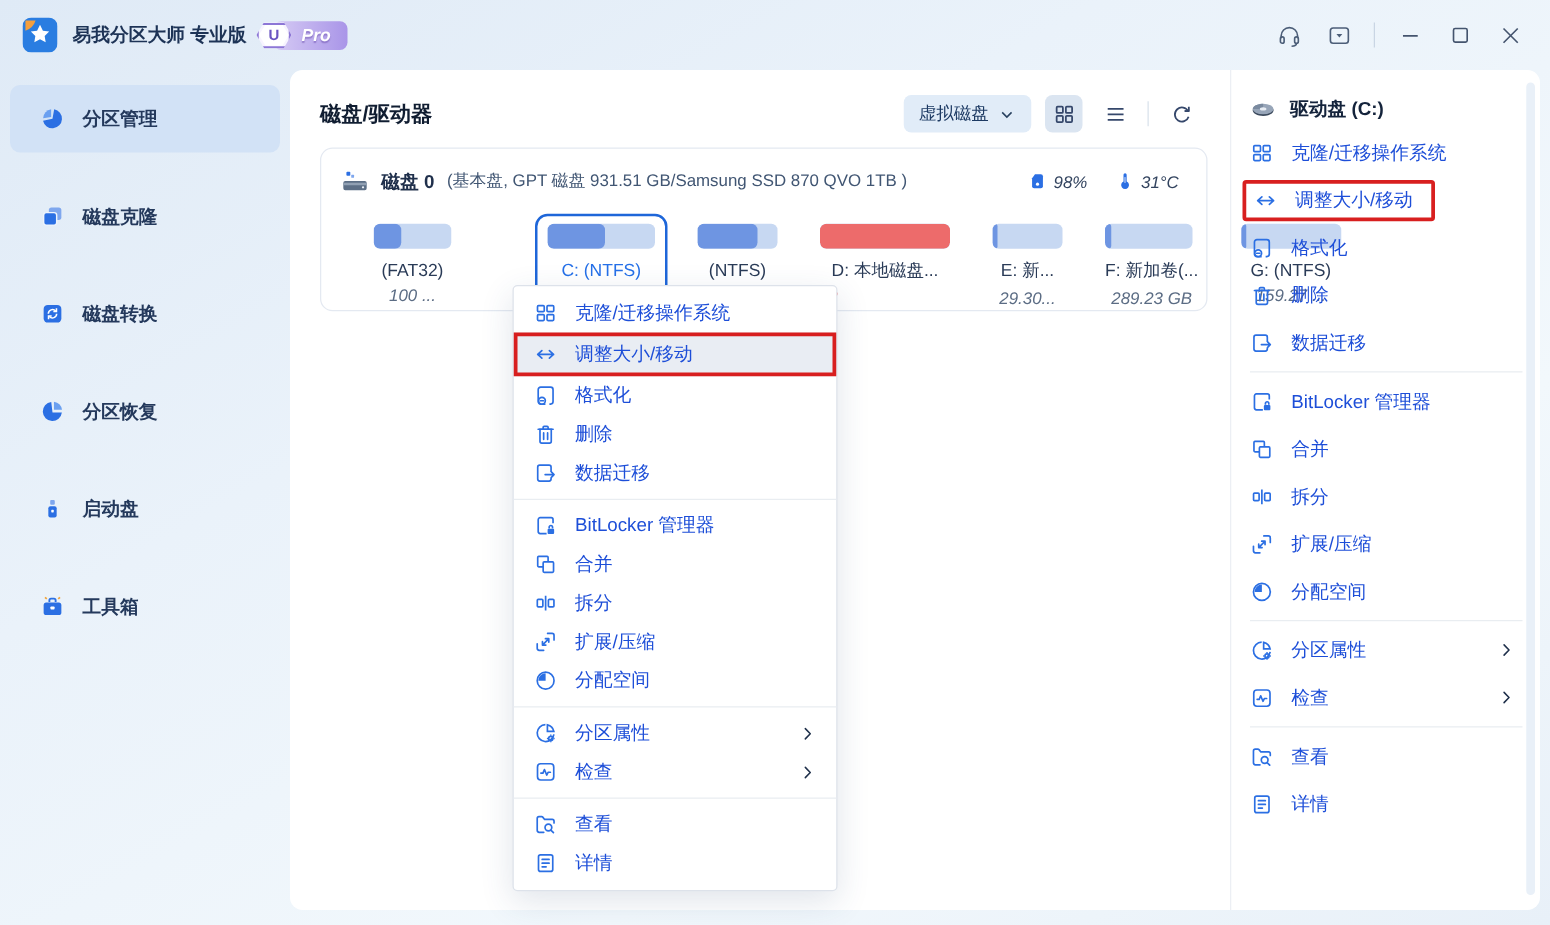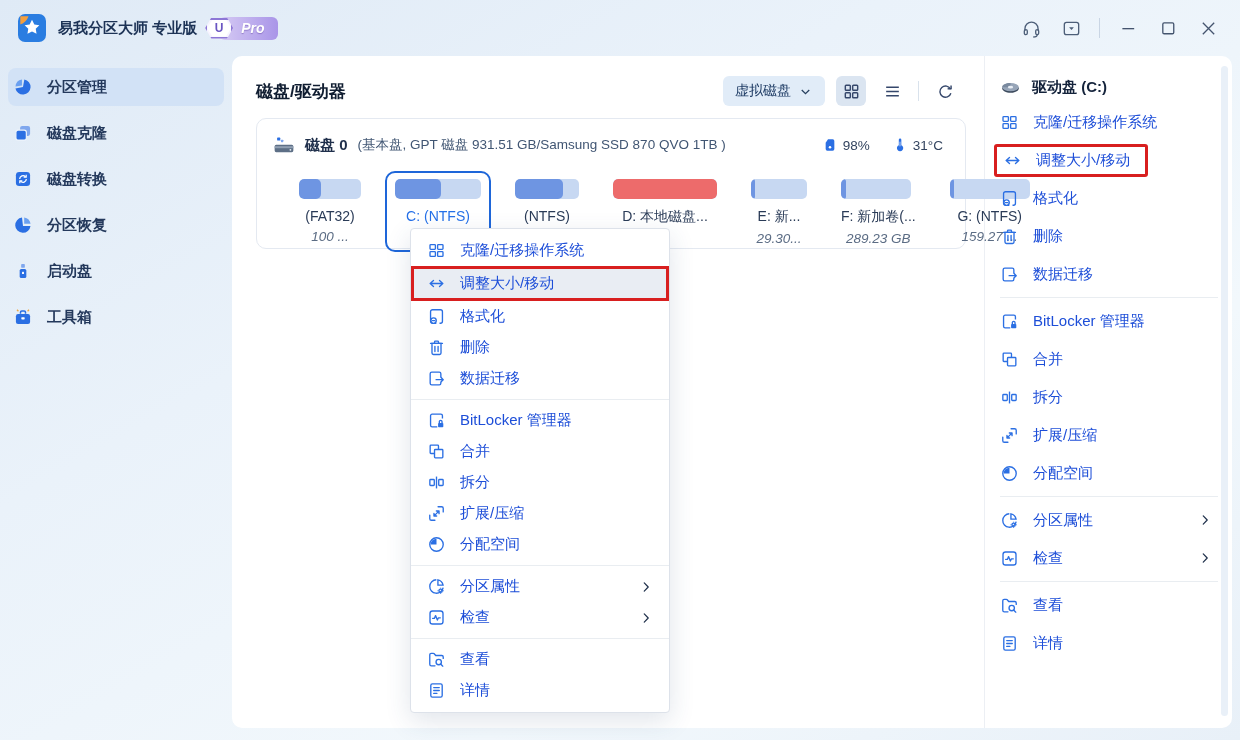--- a/index.html
+++ b/index.html
@@ -28,21 +28,21 @@
     clip-path:polygon(22% 0,78% 0,100% 50%,78% 100%,22% 100%,0 50%); }
   .pro-hex span { position:relative; font-size:12px; font-weight:700; color:#6a55c2; }
   .pro-hex { box-shadow:0 0 0 2px #8d77d6 inset; }
   .tb-controls { margin-left:auto; display:flex; align-items:center; gap:16px; }
   .tb-btn { width:24px; height:24px; display:grid; place-items:center; cursor:default; }
   .tb-btn .icon { width:21px; height:21px; }
   .tb-div { width:1px; height:20px; background:#c9d5e4; }
 
   
   .sidebar { position:absolute; top:68px; left:8px; width:216px; }
-  .side-item { display:flex; align-items:center; gap:14px; height:38px; padding:0 5px; margin-bottom:8px;
+  .side-item { display:flex; align-items:center; gap:14px; height:54px; padding:0 24px; margin-bottom:24px;
     border-radius:8px; font-size:15px; font-weight:600; color:#24395c; }
   .side-item .icon { width:20px; height:20px; }
   .side-item.selected { background:#d2e2f6; }
 
   
   .main-card { position:absolute; left:232px; top:56px; right:8px; bottom:12px; background:#ffffff; border-radius:10px; }
   .main-section { position:absolute; left:0; top:0; bottom:0; width:753px; border-right:1px solid #eceff4; }
   .main-header { display:flex; align-items:center; padding:20px 24px 0 24px; }
   .main-title { font-size:17px; font-weight:700; color:#101d31; }
   .toolbar { margin-left:auto; display:flex; align-items:center; gap:11px; }
@@ -55,25 +55,25 @@
   .t-div { width:1px; height:20px; background:#d9e2ec; }
 
   
   .disk-card { position:absolute; left:24px; top:62px; width:710px; height:131px;
     border:1px solid #e4e9f1; border-radius:10px; }
   .disk-row { display:flex; align-items:center; padding:15px 22px 0 16px; gap:10px; }
   .disk-row .icon { width:22px; height:22px; }
   .disk-name { font-size:15px; font-weight:700; color:#1f2f4b; white-space:nowrap; }
   .disk-info { font-size:13.5px; color:#415673; white-space:nowrap; }
   .disk-stats { margin-left:auto; display:flex; align-items:center; gap:22px; }
-  .stat { display:flex; align-items:center; gap:5px; font-size:13.5px; color:#33445f; }
+  .stat { display:flex; align-items:center; gap:5px; font-size:13.5px; color:#33445f;font-style:italic; }
   .stat .icon { width:16px; height:16px; }
   .partitions { position:absolute; left:32px; top:52px; right:4px; display:flex; gap:14px; align-items:flex-start; }
   .ptile { padding:6px 8px; border:2px solid transparent; border-radius:10px; }
-  .ptile.selected { border-color:#1e66d9; }
+  .ptile.selected { border-color:#1e66d9;margin-left:43px; }
   .pbar { height:20px; border-radius:5px; background:#c7d8f2; position:relative; overflow:hidden; }
   .pfill { position:absolute; left:0; top:0; bottom:0; background:#6e95e2; border-radius:5px; }
   .plabel { margin-top:9px; font-size:14px; color:#2a3b57; white-space:nowrap; }
   .psize  { margin-top:5px; font-size:13.5px; color:#5b6c84; white-space:nowrap; min-height:15px;font-style:italic; }
   .ptile.selected .plabel, .ptile.selected .psize { color:#2570e8; }
   .p-alert { width:14px; height:3.5px; background:#e23b3b; border-radius:2px; margin-top:7px; }
 
   
   .menu-item { display:flex; align-items:center; gap:14px; font-size:15px; color:#1d4ed8; }
   .menu-item .icon { width:19px; height:19px; }

